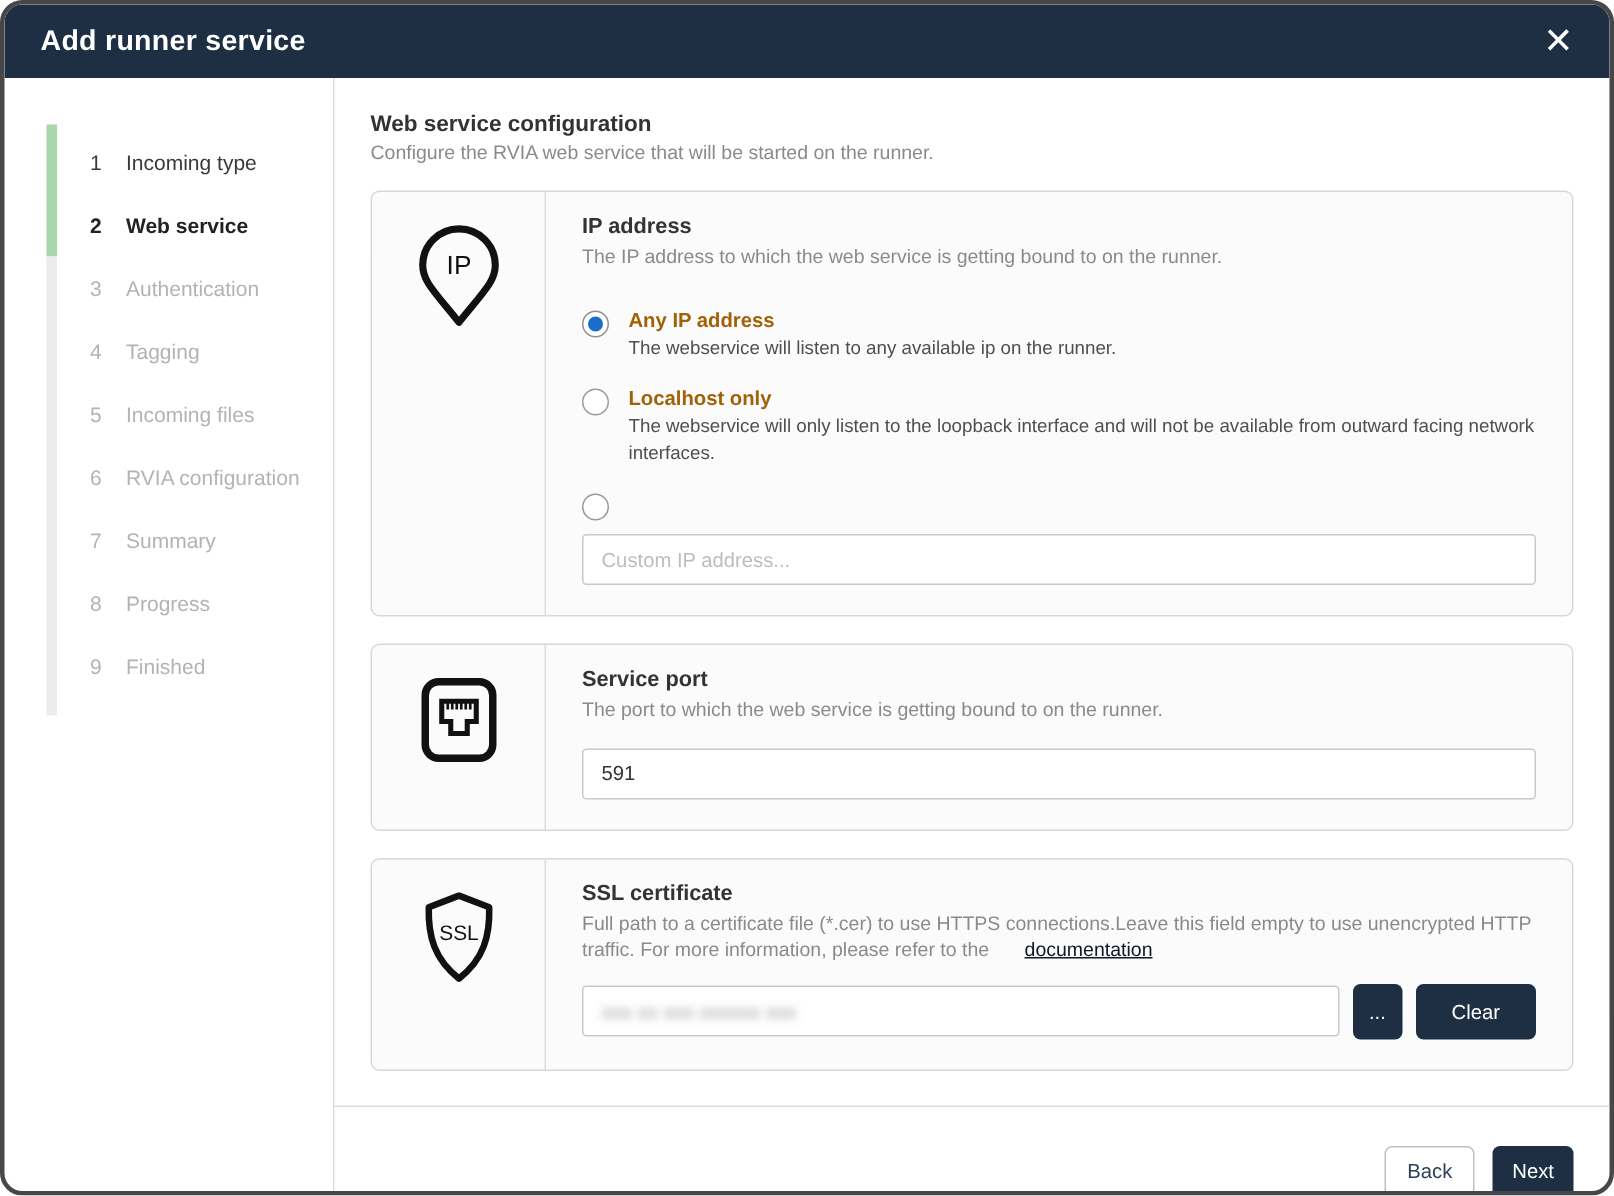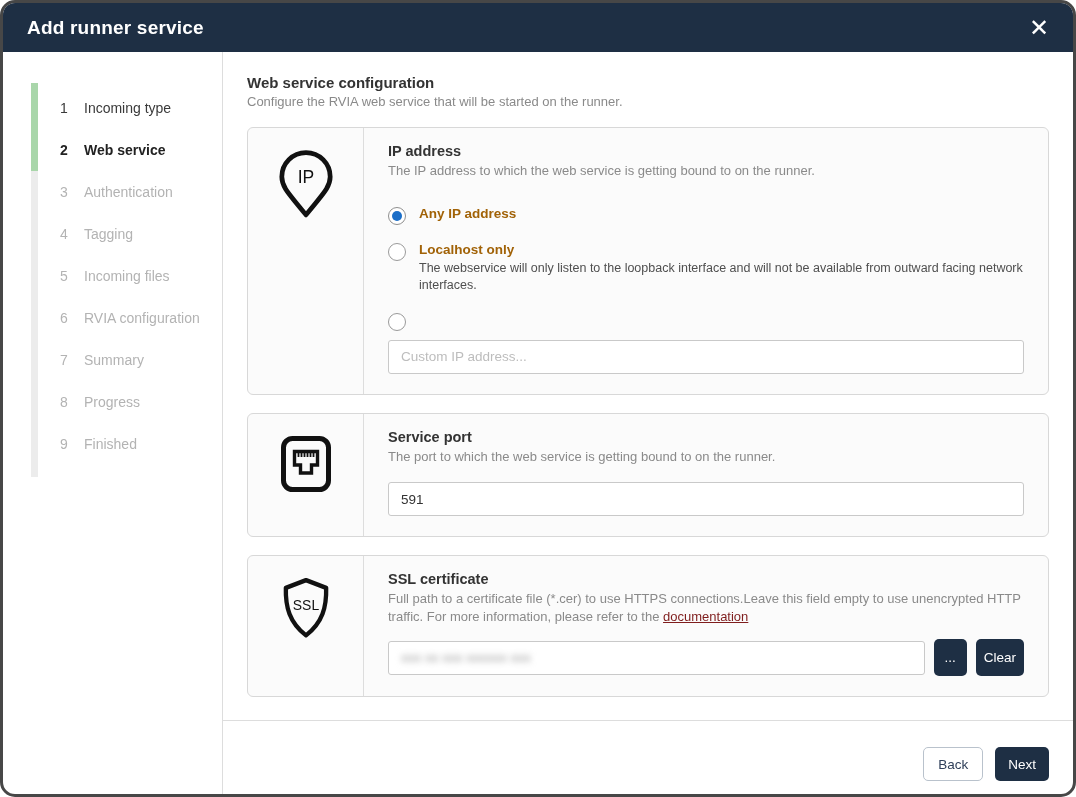--- a/index.html
+++ b/index.html
@@ -108,22 +108,22 @@
   .fake-input .redacted {
     font-size: 13.5px; color: #9a9a9a; filter: blur(3px);
     user-select: none; white-space: nowrap;
   }
   .btn-dark {
     background: #1e2f44; color: #fff; border: none; border-radius: 5px;
     font-family: "Liberation Sans", sans-serif;
     font-size: 13.5px; height: 37px; cursor: pointer;
   }
   .btn-browse { width: 33px; flex: 0 0 33px; }
-  .btn-clear  { padding: 0 8px; }
-  .link { color: #7f1d1d; text-decoration: underline; cursor: pointer; }
+  .btn-clear  { padding: 0 24px; }
+  .link { color: #0f172a; text-decoration: underline; cursor: pointer; margin-left: 20px; }
   
   .footer {
     flex: 0 0 84px; border-top: 1px solid #ddd; margin-top: 23px;
     display: flex; align-items: flex-start; justify-content: flex-end;
     padding: 26px 24px 0 24px; gap: 12px;
   }
   .btn-back {
     background: #fff; color: #30405a; border: 1px solid #b9c2cc;
     border-radius: 5px; height: 34px; padding: 0 14px;
     font-family: "Liberation Sans", sans-serif; font-size: 13.5px; cursor: pointer;
@@ -206,20 +206,21 @@
           </div>
           <div class="content-col">
             <div class="card-title">IP address</div>
             <div class="card-desc">The IP address to which the web service is getting bound to on the runner.</div>
 
             <div class="radio-group">
               <div class="radio-row">
                 <span class="radio checked"></span>
                 <span>
                   <div class="radio-label">Any IP address</div>
+                  <div class="radio-desc">The webservice will listen to any available ip on the runner.</div>
                 </span>
               </div>
               <div class="radio-row">
                 <span class="radio"></span>
                 <span>
                   <div class="radio-label">Localhost only</div>
                   <div class="radio-desc">The webservice will only listen to the loopback interface and will not be available from outward facing network interfaces.</div>
                 </span>
               </div>
               <div class="radio-row">

